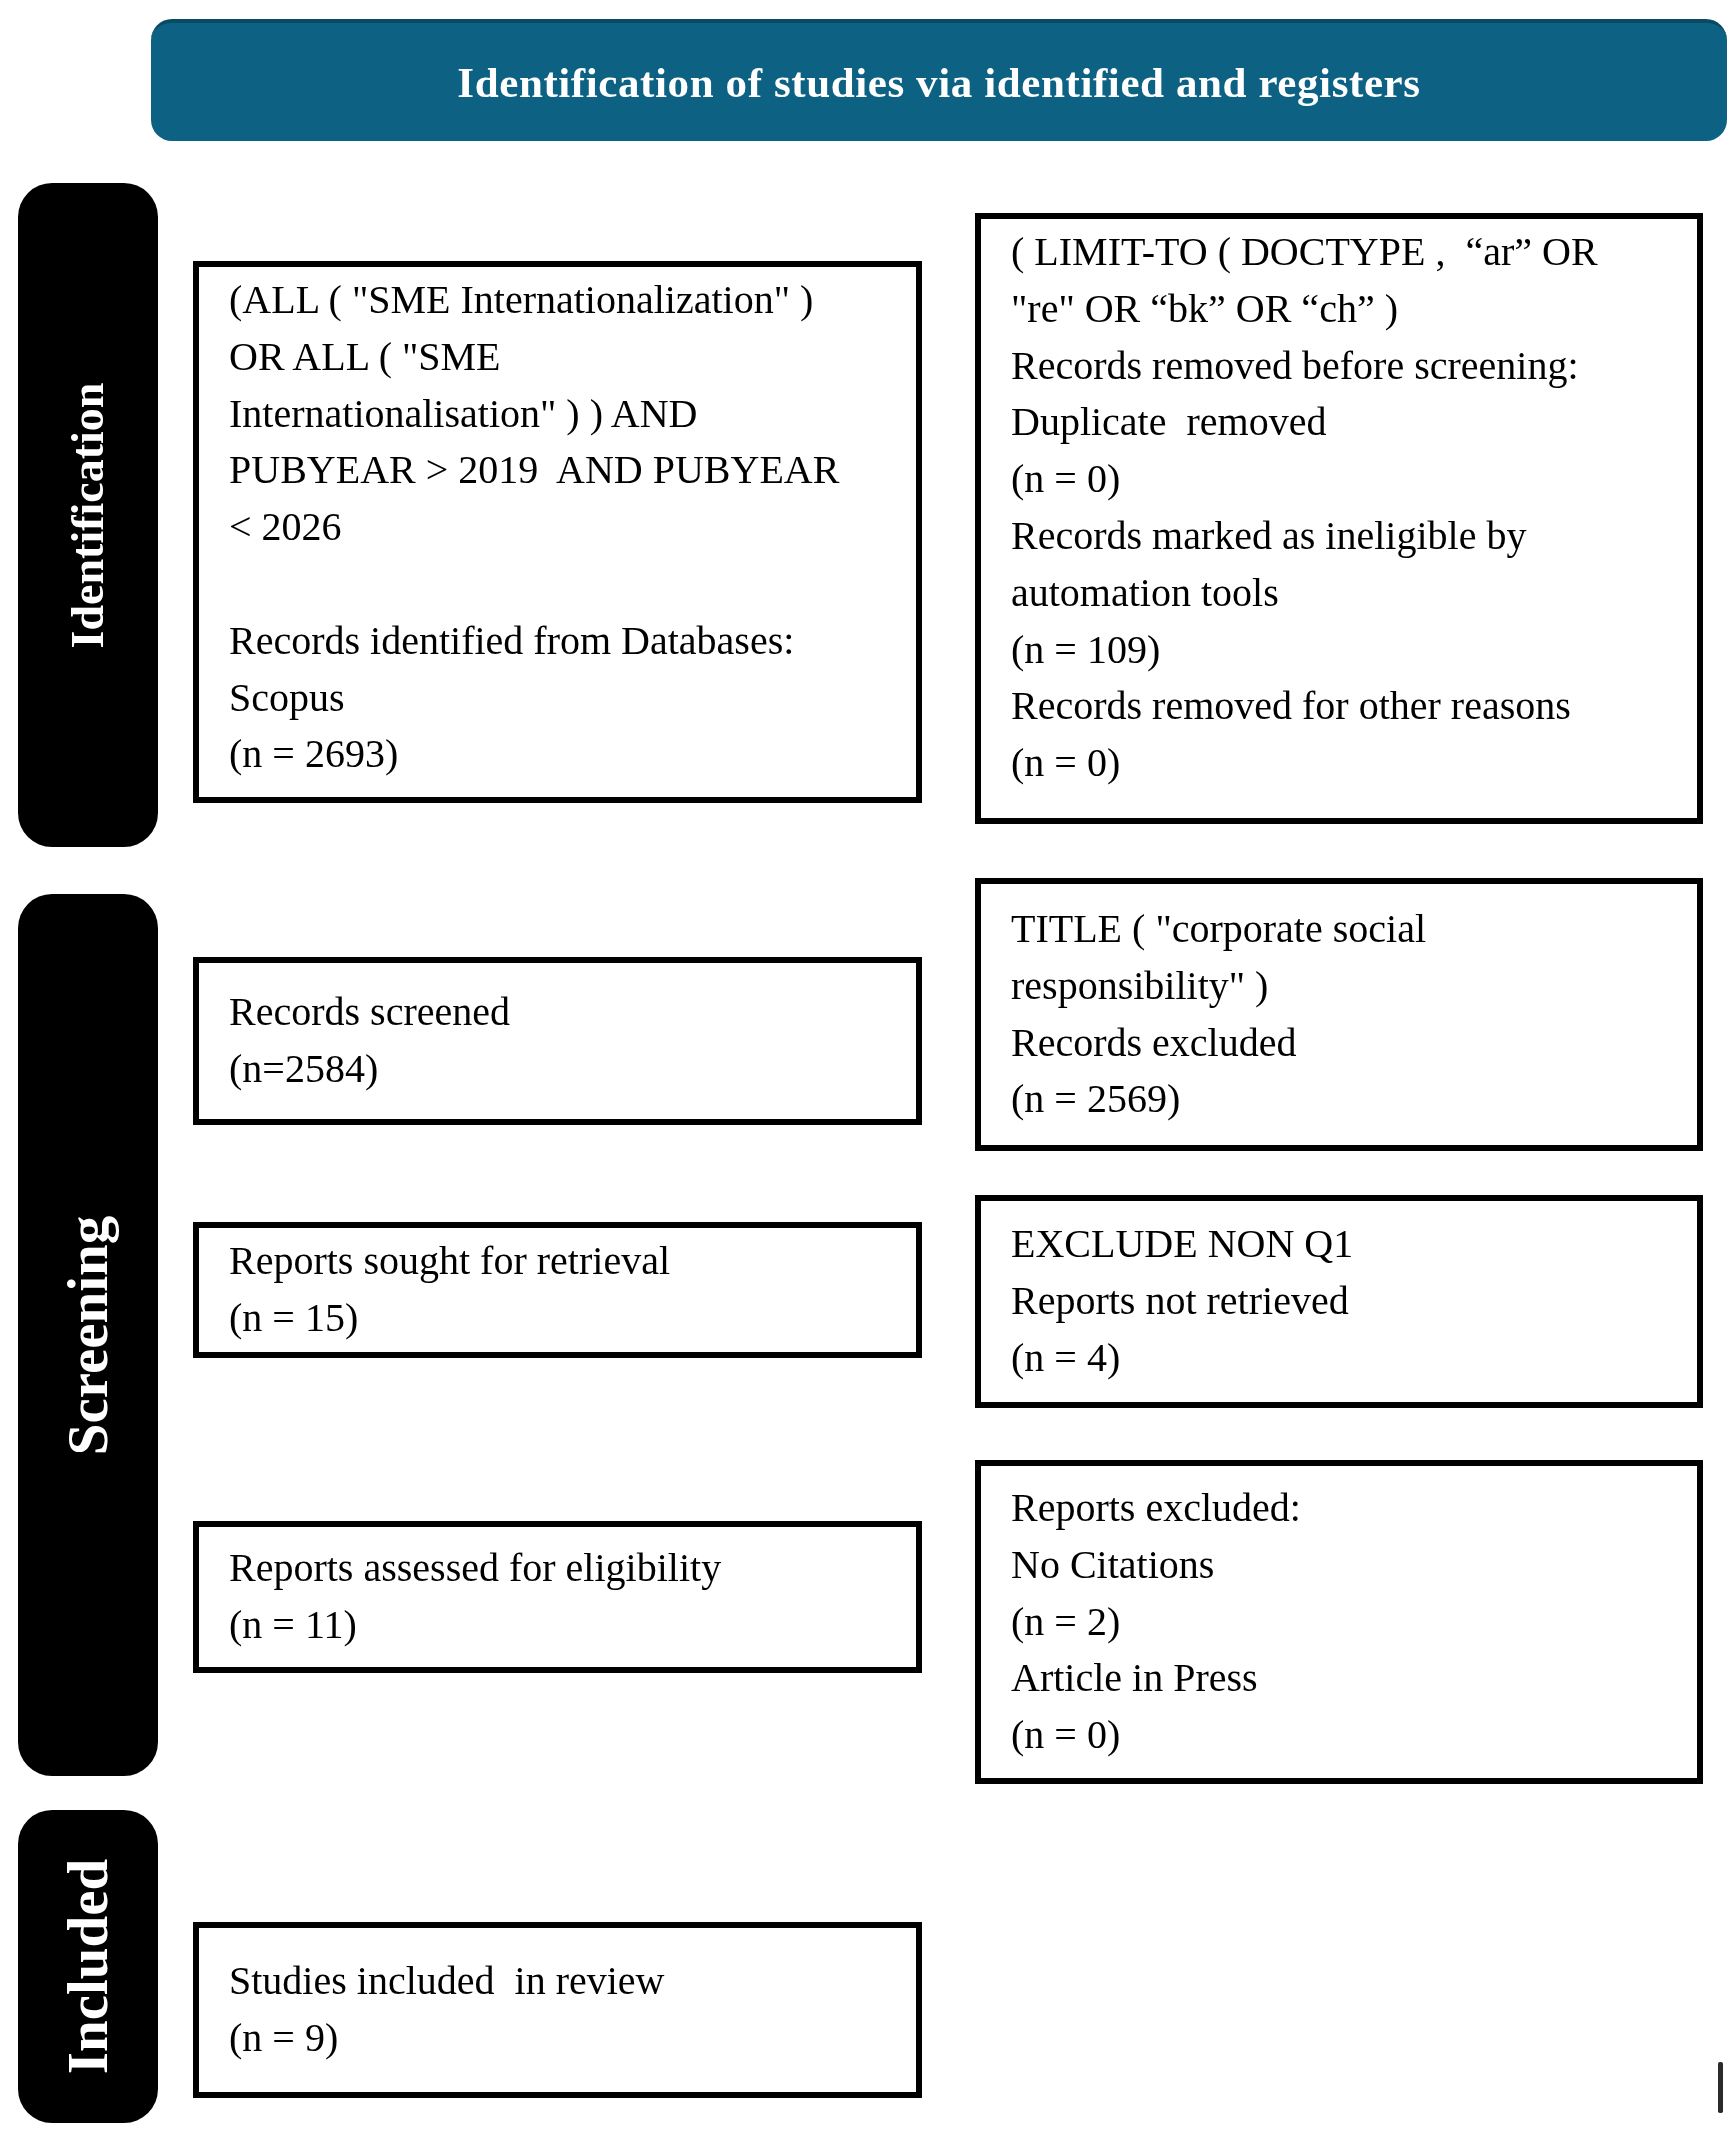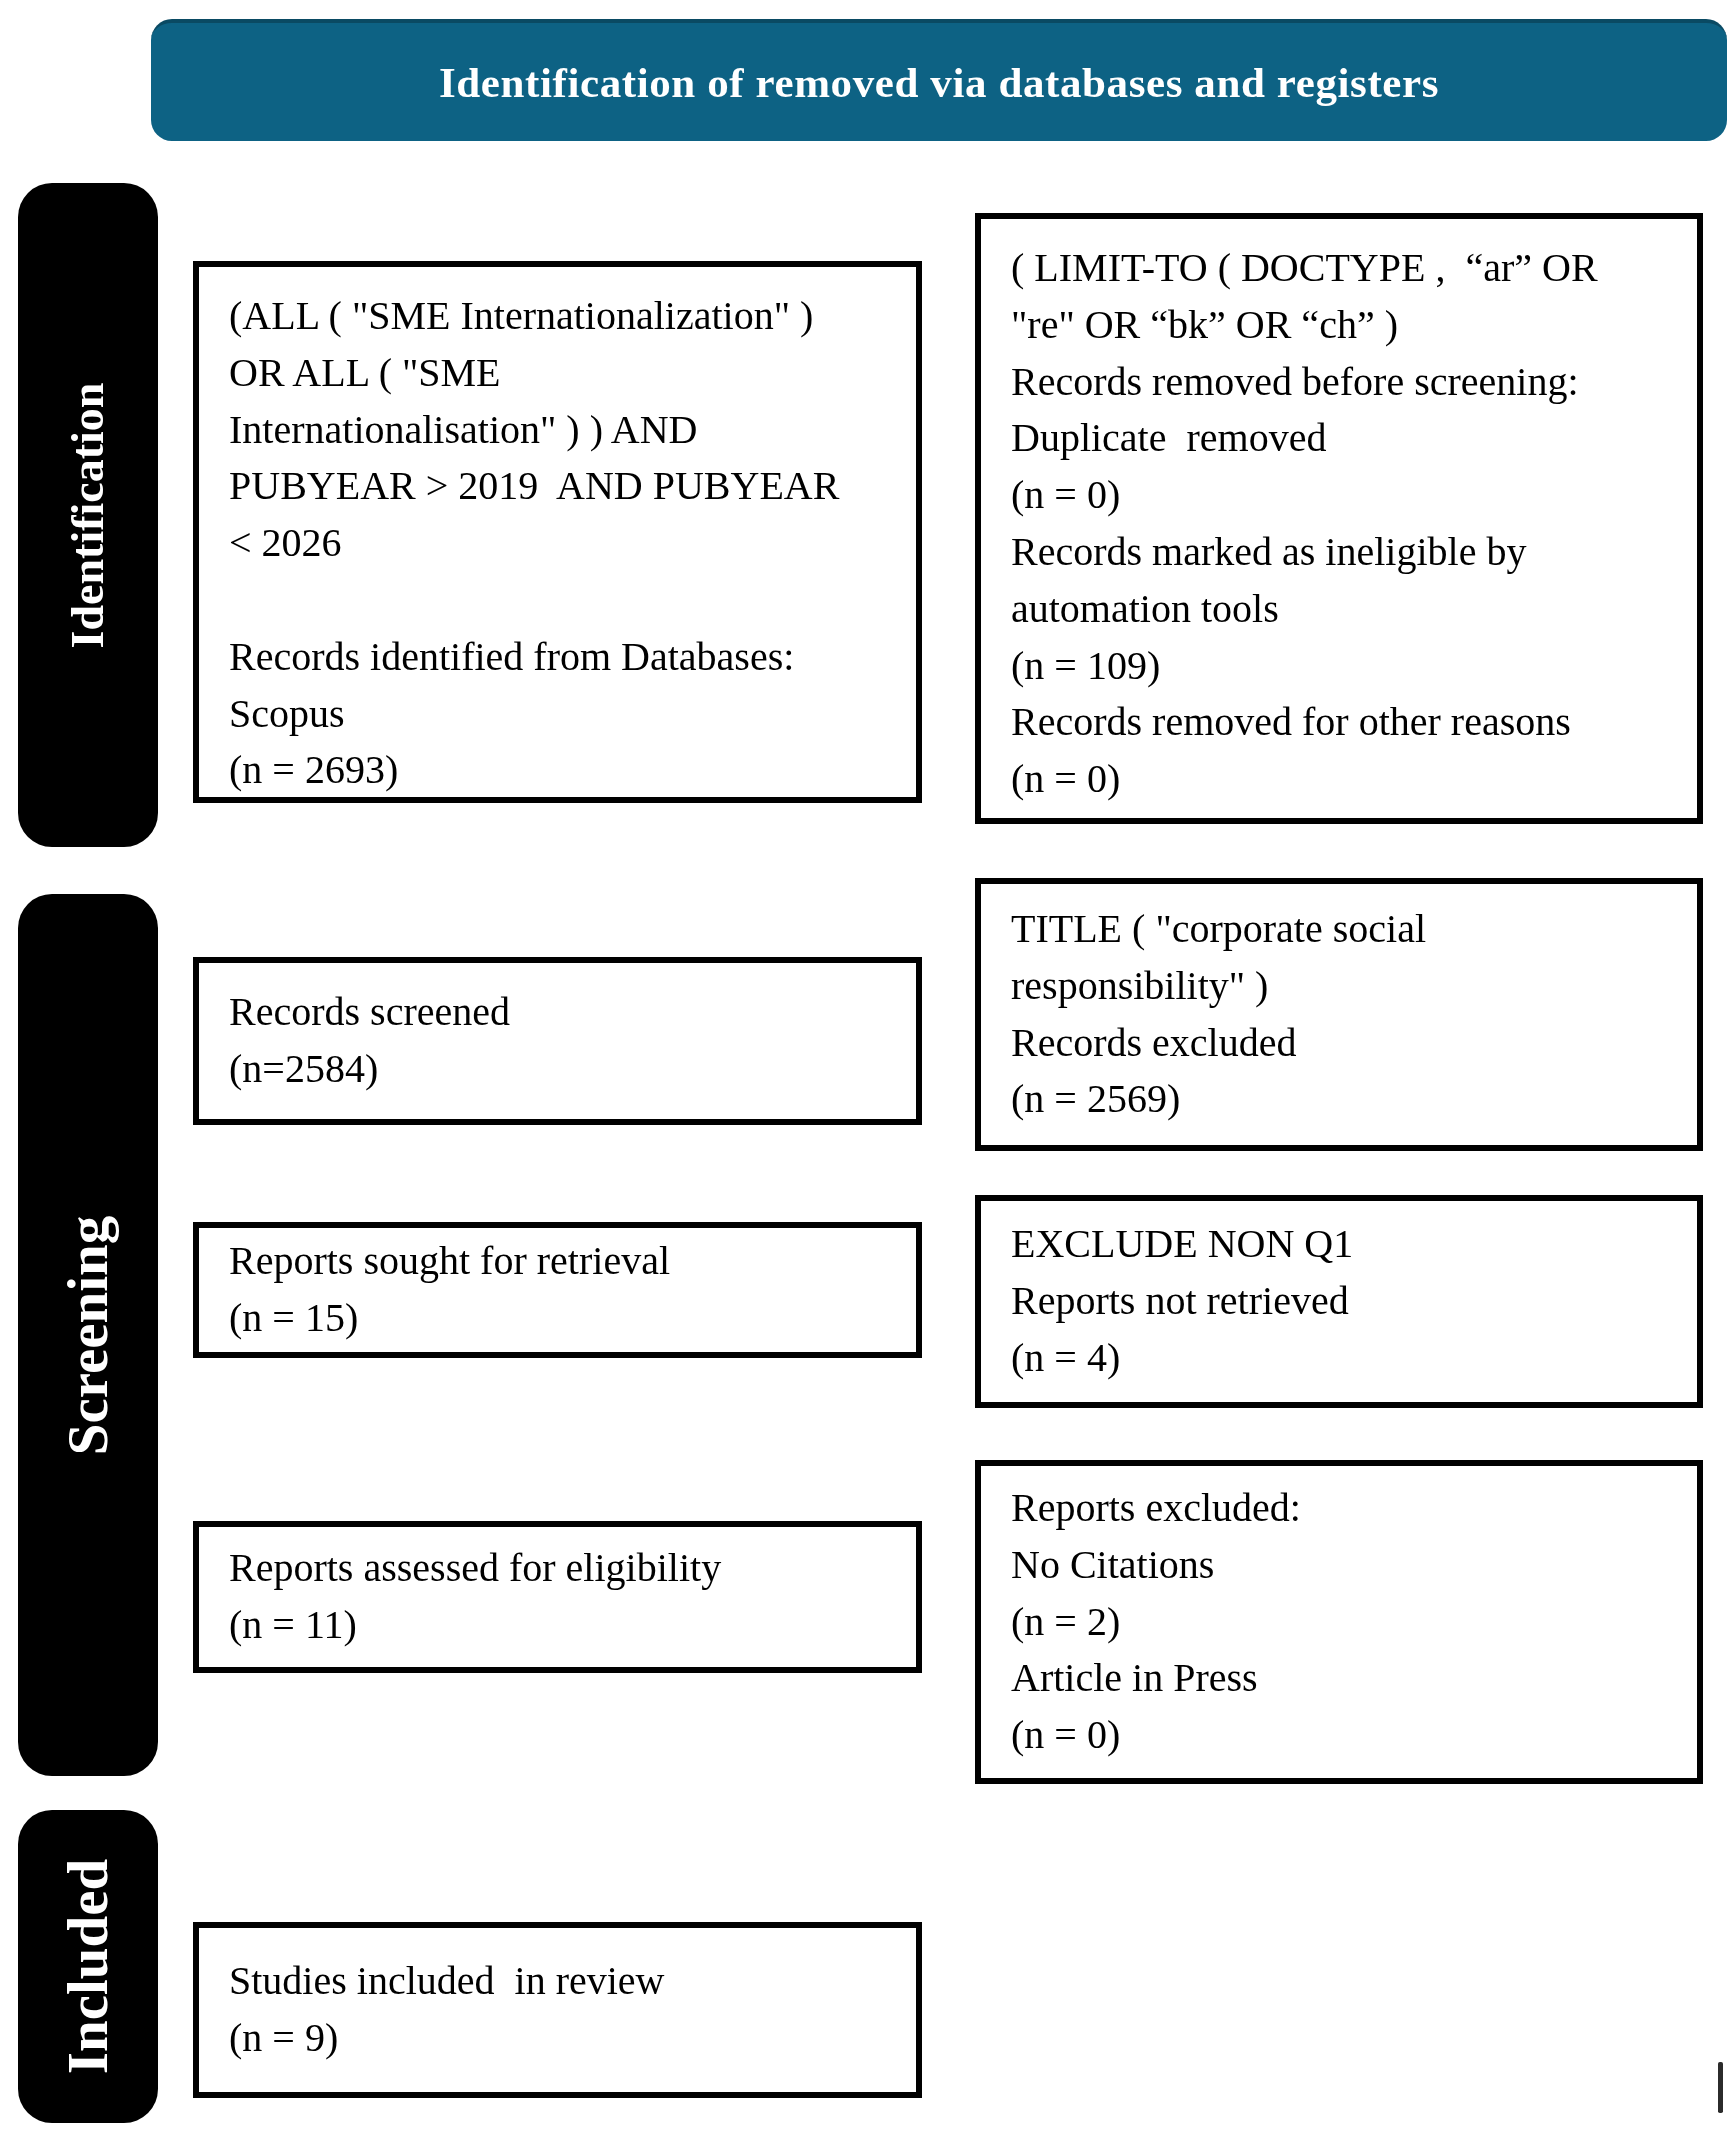--- a/index.html
+++ b/index.html
@@ -65,21 +65,21 @@
   
   .box {
     position: absolute;
     background: #ffffff;
     border: 6px solid #000000;
     box-sizing: border-box;
     font-size: 40px;
     line-height: 1.42;
     white-space: pre-wrap;
   }
-  .box.top-align { padding: 21px 30px 0 30px; }
+  .box.top-align { padding: 5px 30px 0 30px; }
   .box.center-align {
     display: flex;
     flex-direction: column;
     justify-content: center;
     padding: 0 30px;
   }
 
   
   .box-records-identified { left: 193px; top: 261px;  width: 729px; height: 542px; }
   .box-records-screened   { left: 193px; top: 957px; width: 729px; height: 168px; }
@@ -101,21 +101,21 @@
     background: #2b2b2b;
     border-radius: 1.8px;
   }
 </style>
 </head>
 <body>
 
 <div class="page">
 
   <div class="banner">
-    <span>Identification of removed via databases and registers</span>
+    <span>Identification of studies via identified and registers</span>
   </div>
 
   <div class="stage stage-identification">
     <span class="stage-text">Identification</span>
   </div>
   <div class="stage stage-screening">
     <span class="stage-text">Screening</span>
   </div>
   <div class="stage stage-included">
     <span class="stage-text">Included</span>

